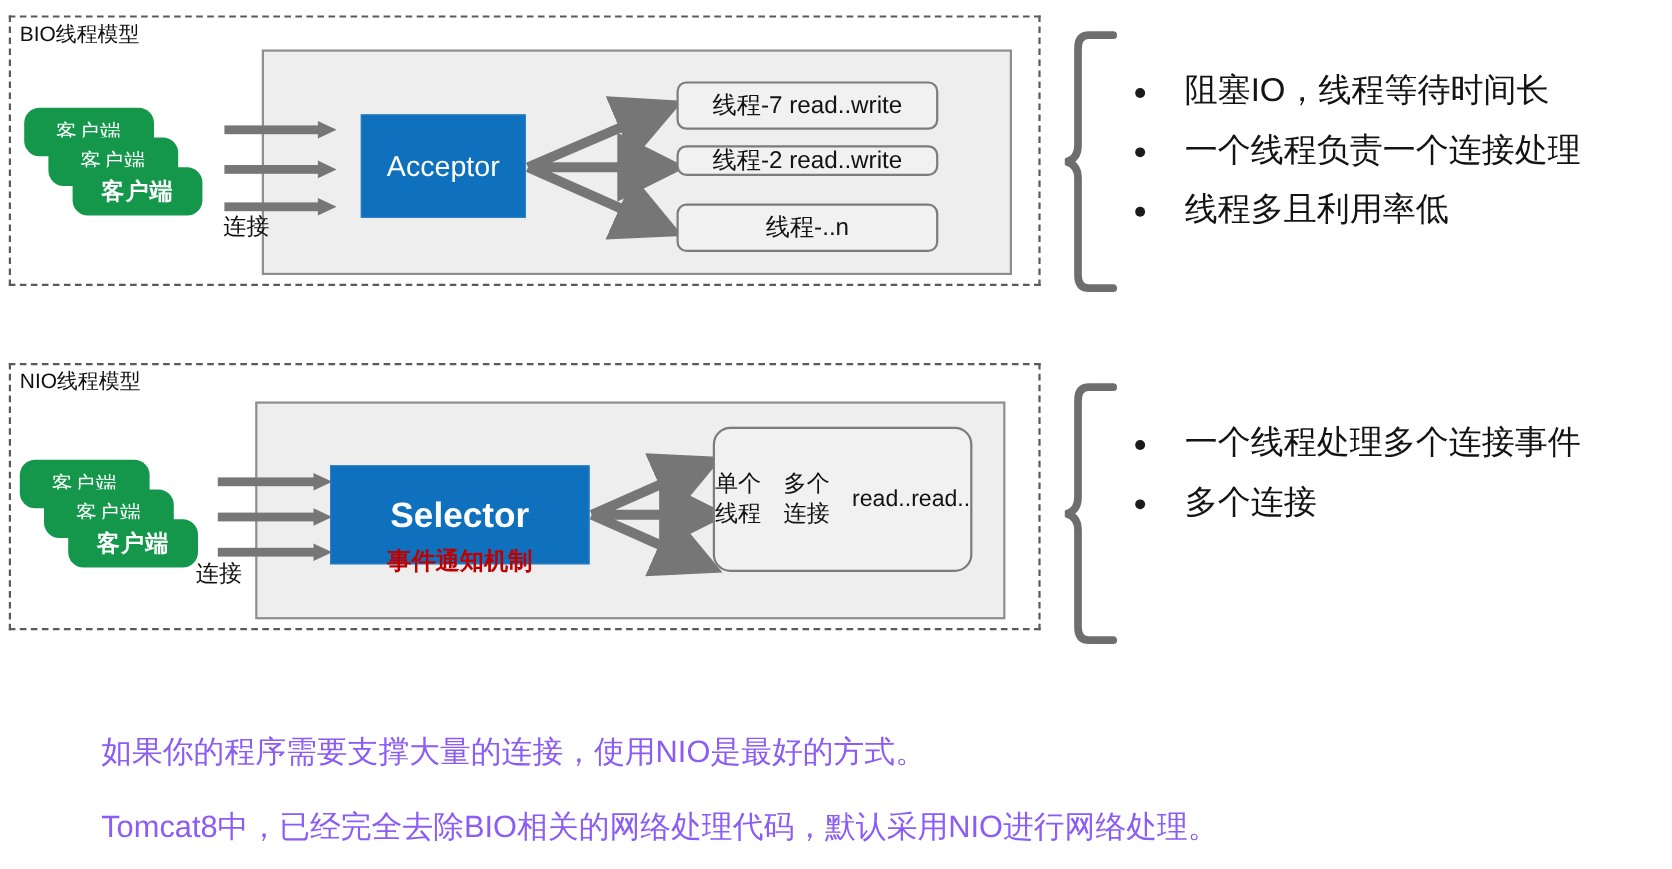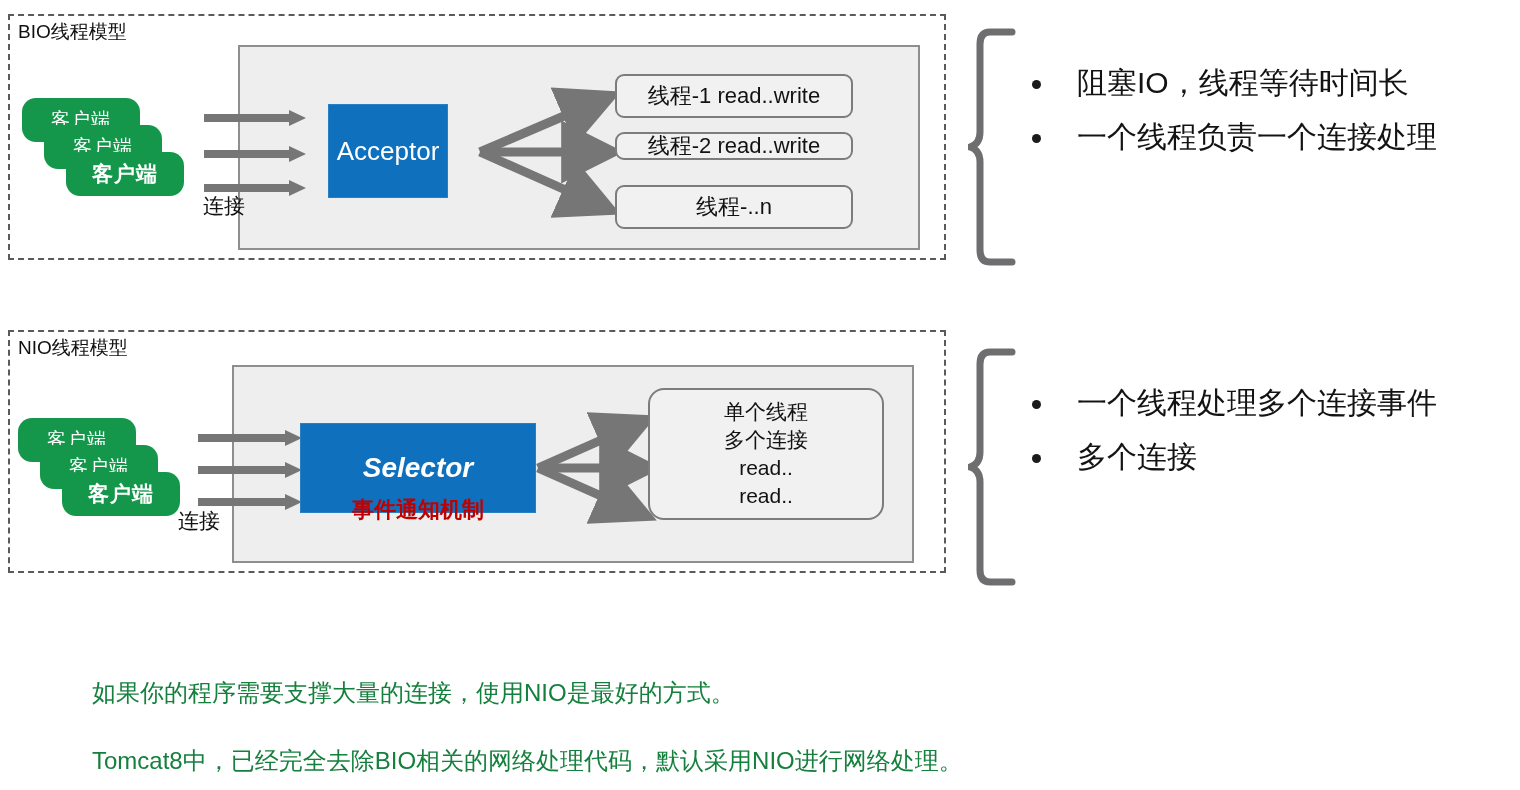--- a/index.html
+++ b/index.html
@@ -98,23 +98,23 @@
     position: absolute;
     background: #0f70bd;
     border: 1.5px solid #2a7fc4;
     color: #ffffff;
     display: flex;
     align-items: center;
     justify-content: center;
     font-size: 26px;
     box-sizing: border-box;
   }
-  #acceptor-box { left: 328px; top: 104px; width: 120px; height: 94px; }
+  #acceptor-box { left: 328px; top: 104px; width: 150px; height: 94px; }
   #selector-box { left: 300px; top: 423px; width: 236px; height: 90px;
-                  font-size: 28px; font-weight: bold; font-style: italic; }
+                  font-size: 32px; font-weight: bold; }
 
   .event-note {
     position: absolute;
     left: 300px; top: 495px;
     width: 236px;
     text-align: center;
     color: #c00000;
     font-size: 22px;
     font-weight: bold;
   }
@@ -140,21 +140,21 @@
   #thread-3 { left: 615px; top: 185px; width: 238px; height: 44px; }
 
   #nio-multi-box {
     position: absolute;
     left: 648px; top: 388px; width: 236px; height: 132px;
     background: #f1f1f1;
     border: 2px solid #7c7c7c;
     border-radius: 16px;
     box-sizing: border-box;
     display: flex;
-    flex-direction: column;
+    flex-direction: row;
     align-items: center;
     justify-content: center;
     font-size: 21px;
     line-height: 1.33;
     color: #121212;
   }
 
   
   .brace-svg { position: absolute; }
 
@@ -178,24 +178,23 @@
     flex: 0 0 auto;
   }
   #bio-bullets { left: 1032px; top: 68px; }
   #bio-bullets .bullet-item { margin-bottom: 24px; }
   #nio-bullets { left: 1032px; top: 388px; }
   #nio-bullets .bullet-item { margin-bottom: 24px; }
 
   
   .footer-line {
     position: absolute;
-    font-size: 24px;
-    color: #15803d;
+    font-size: 28px;
+    color: #8b5cf6;
     white-space: nowrap;
-    margin-top: 12px;
   }
   #footer-1 { left: 92px; top: 665px; }
   #footer-2 { left: 92px; top: 733px; }
 </style>
 </head>
 <body>
 
 <div class="section-box" id="bio-section"></div>
 <div class="section-title" id="bio-title">BIO线程模型</div>
 <div class="inner-panel" id="bio-panel"></div>
@@ -226,36 +225,40 @@
   <defs>
     <marker id="ah-bio" markerWidth="7" markerHeight="7" refX="5.2" refY="3.5" orient="auto">
       <path d="M0,0 L7,3.5 L0,7 z" fill="#767676"></path>
     </marker>
   </defs>
   <line x1="2" y1="82" x2="128" y2="28" stroke="#767676" stroke-width="9" marker-end="url(#ah-bio)"></line>
   <line x1="2" y1="82" x2="130" y2="82" stroke="#767676" stroke-width="9" marker-end="url(#ah-bio)"></line>
   <line x1="2" y1="82" x2="128" y2="138" stroke="#767676" stroke-width="9" marker-end="url(#ah-bio)"></line>
 </svg>
 
-<div class="thread-box" id="thread-1">线程-1 read..write</div>
+<div class="thread-box" id="thread-1">线程-7 read..write</div>
 <div class="thread-box" id="thread-2">线程-2 read..write</div>
 <div class="thread-box" id="thread-3">线程-..n</div>
 
 <svg class="brace-svg" style="left:968px; top:28px;" width="48" height="238" viewBox="0 0 48 238">
   <path d="M44,4 L22,4 Q12,4 12,16 L12,104 Q12,116 2,119 Q12,122 12,134 L12,222 Q12,234 22,234 L44,234" fill="none" stroke="#6e6e70" stroke-width="7" stroke-linecap="round" stroke-linejoin="round"></path>
 </svg>
 
 <div class="bullet-list" id="bio-bullets">
   <div class="bullet-item">
     <span class="bullet-dot"></span>
     <span>阻塞IO，线程等待时间长</span>
   </div>
   <div class="bullet-item">
     <span class="bullet-dot"></span>
     <span>一个线程负责一个连接处理</span>
+  </div>
+  <div class="bullet-item">
+    <span class="bullet-dot"></span>
+    <span>线程多且利用率低</span>
   </div>
 </div>
 
 <div class="section-box" id="nio-section"></div>
 <div class="section-title" id="nio-title">NIO线程模型</div>
 <div class="inner-panel" id="nio-panel"></div>
 
 <div class="client-stack" id="nio-clients">
   <div class="client-card c1">客户端</div>
   <div class="client-card c2">客户端</div>

